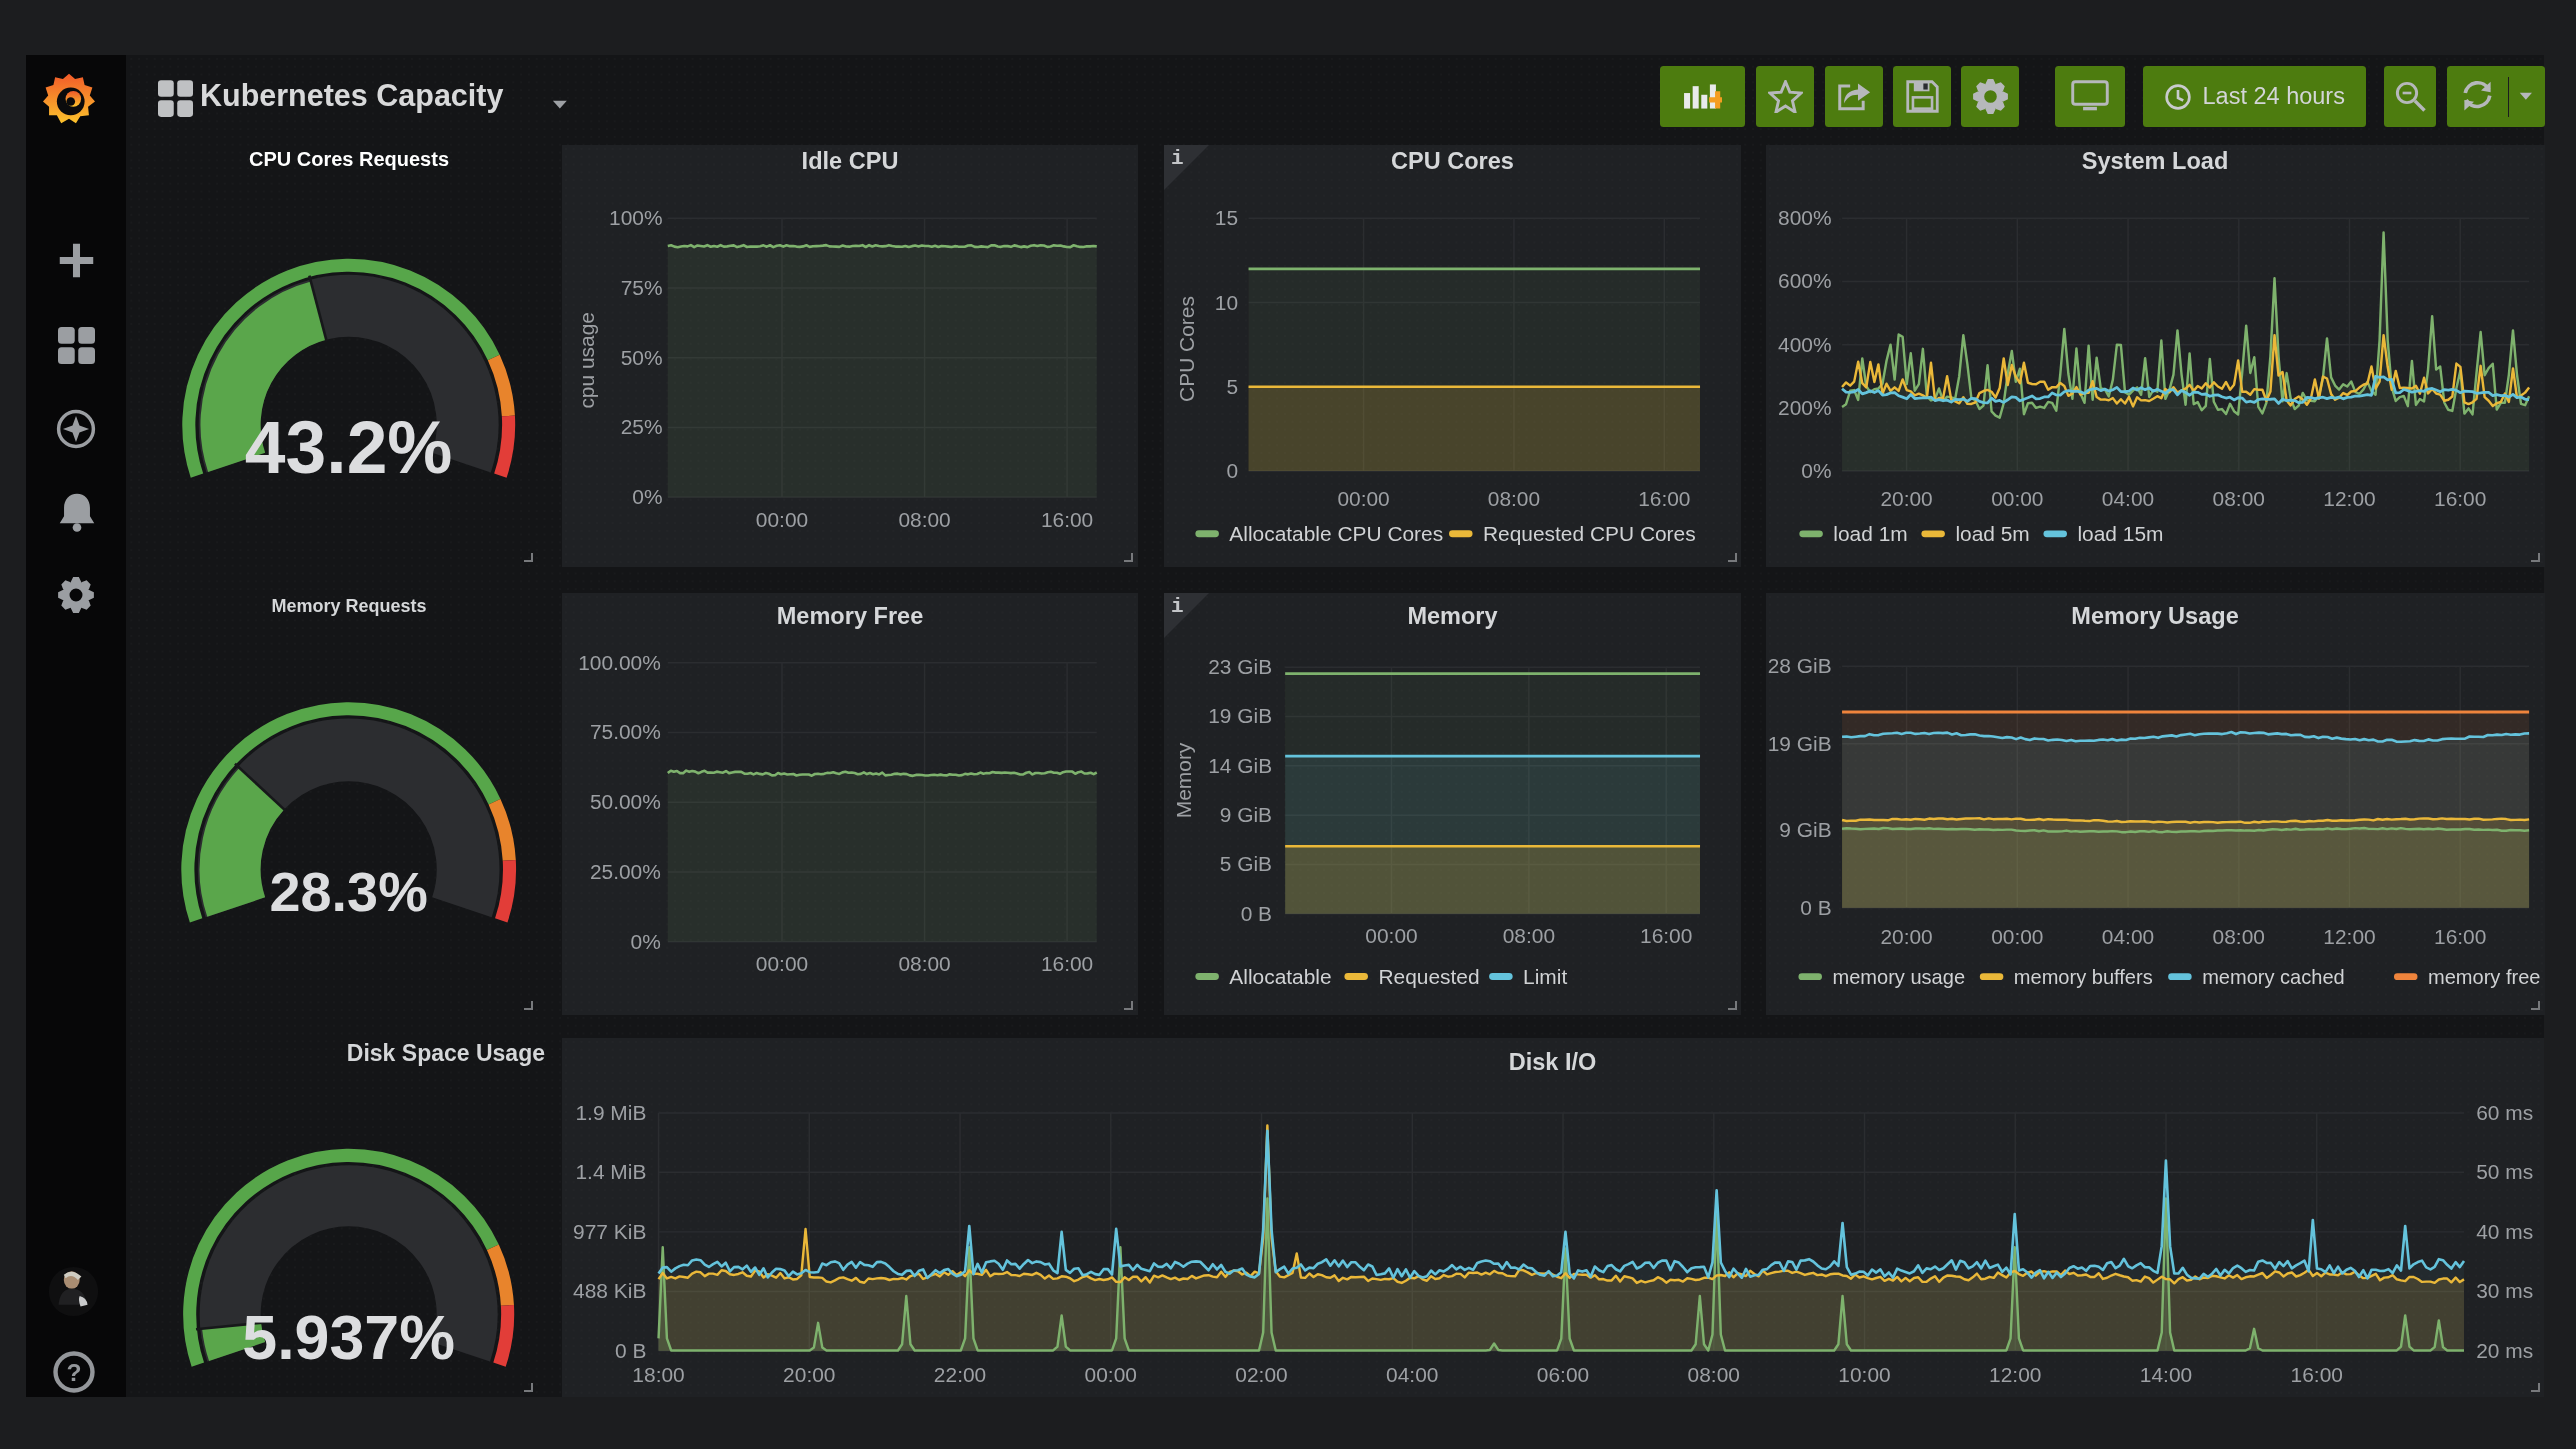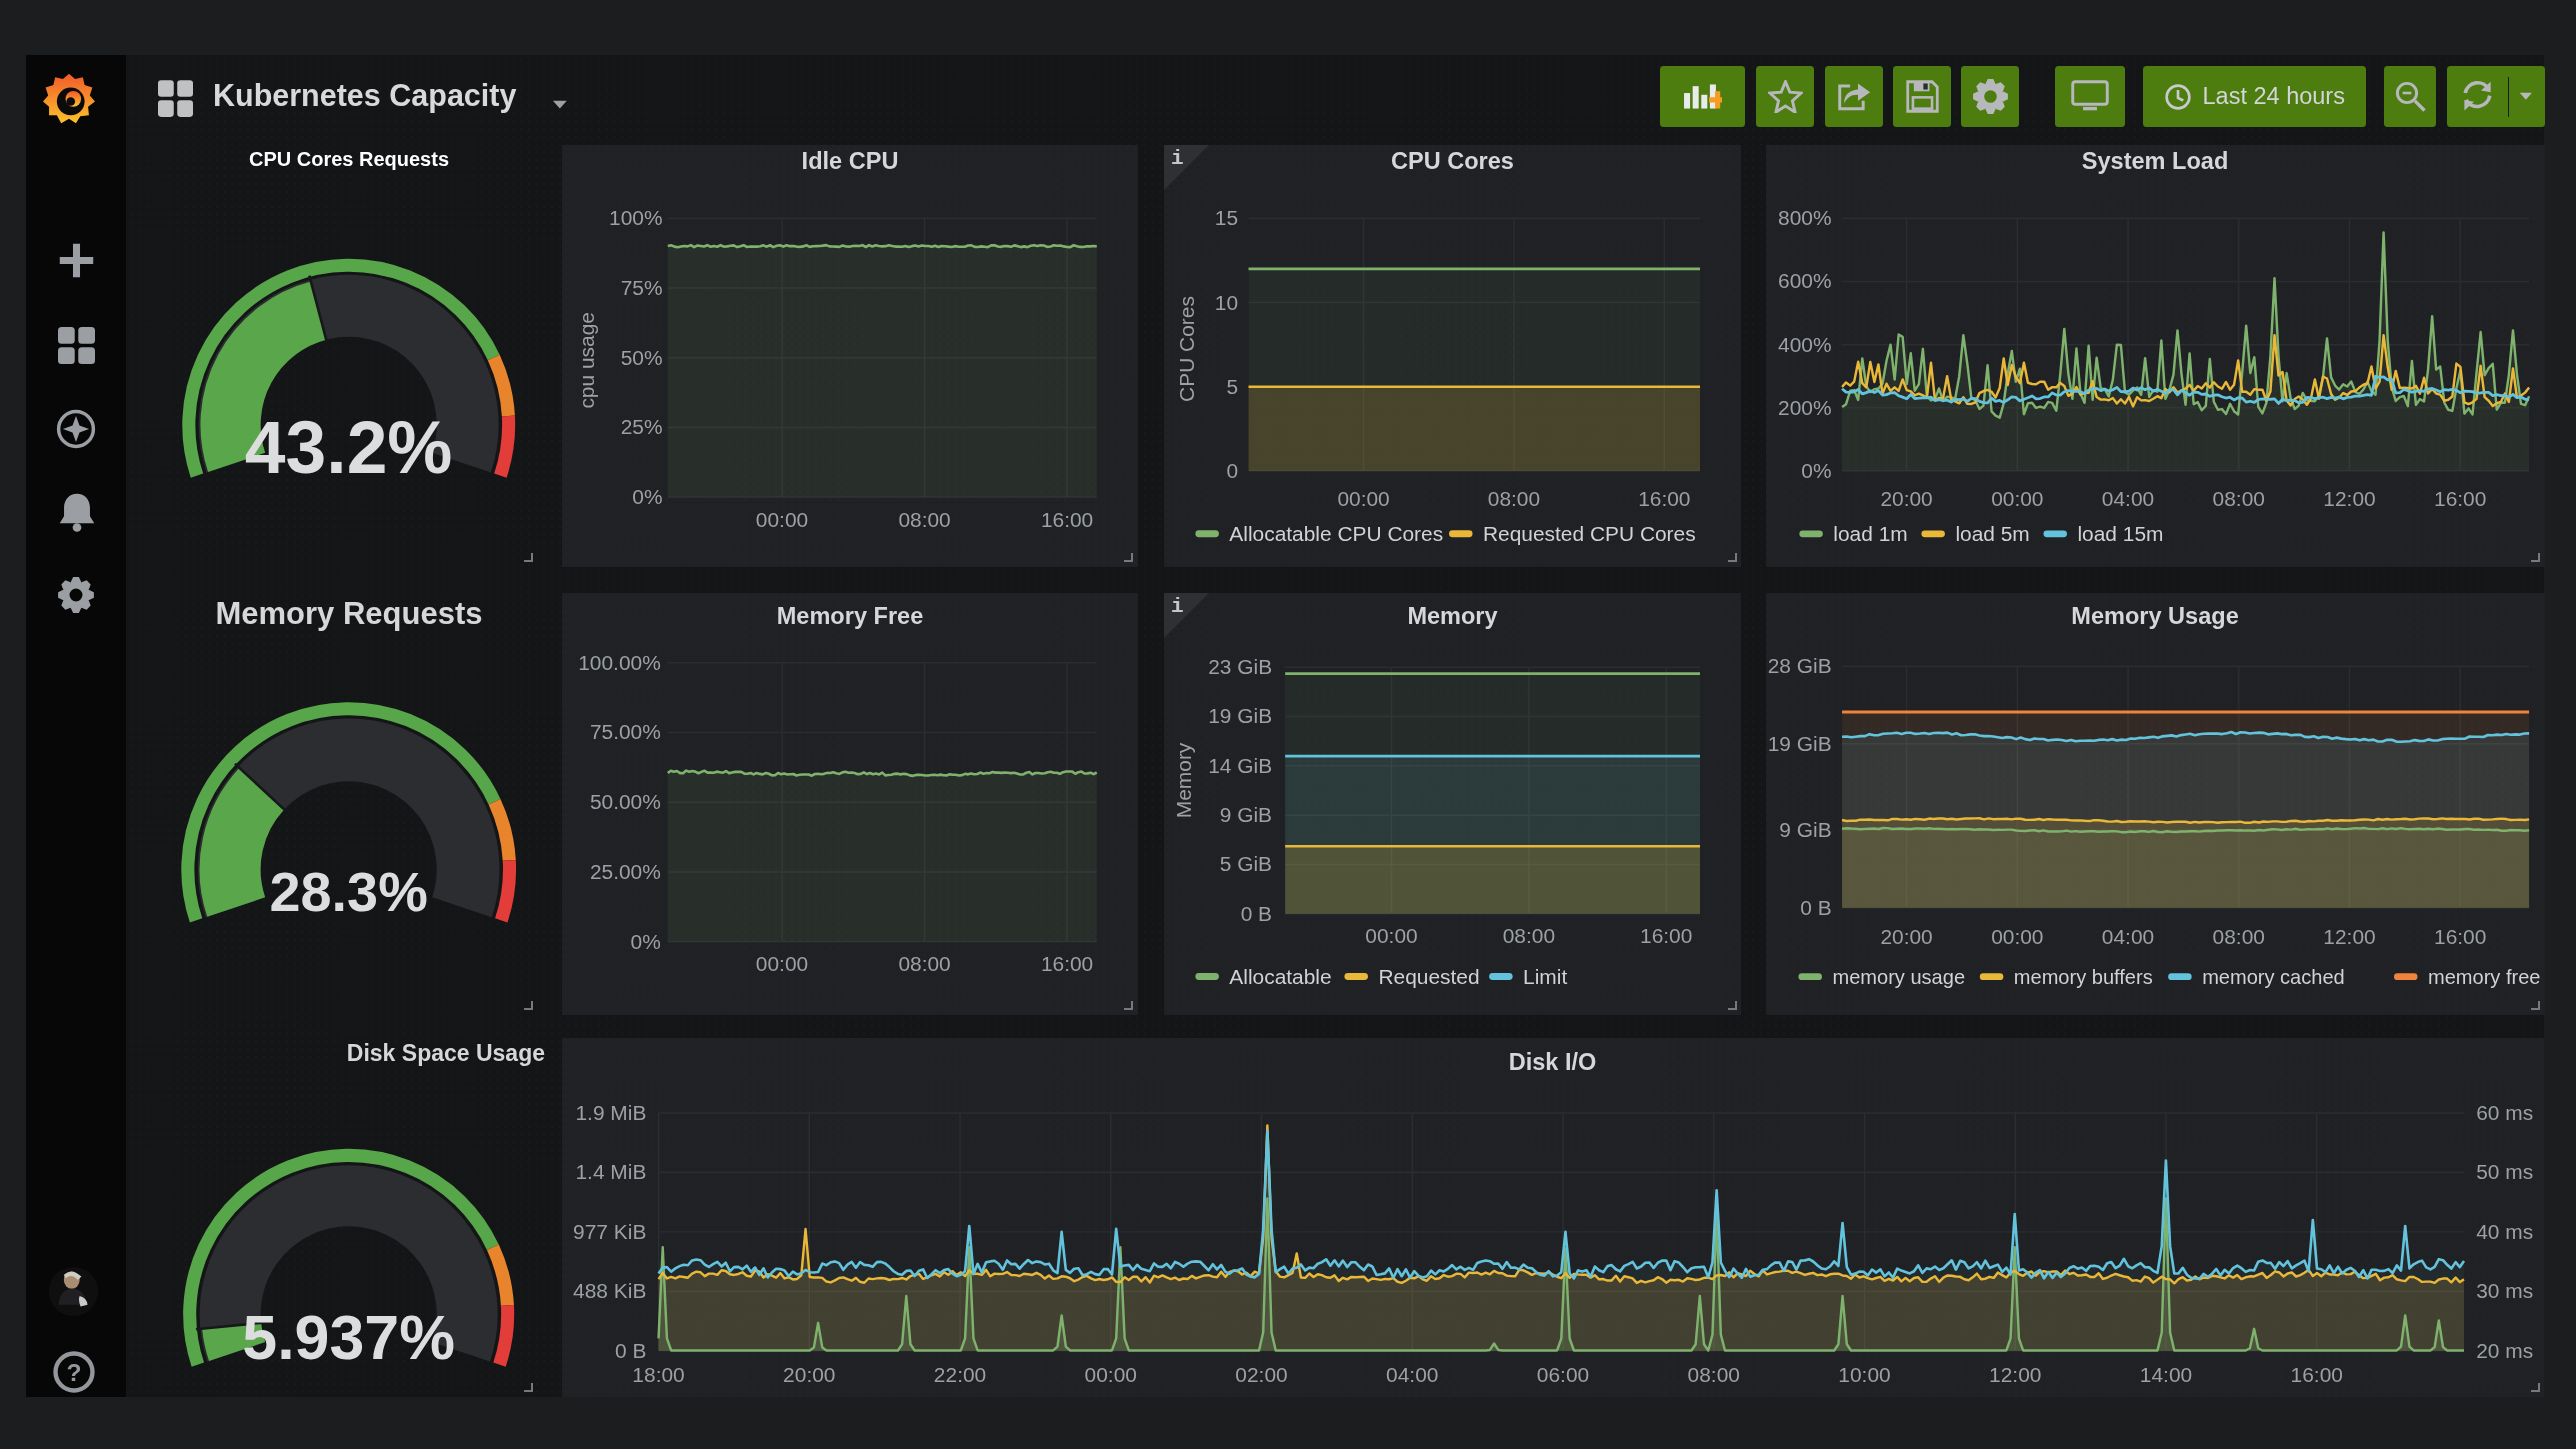--- a/index.html
+++ b/index.html
@@ -51,21 +51,21 @@
 <svg style="position:absolute;left:52px;top:1350px" width="44" height="44" viewBox="0 0 50 50">
 <circle cx="25" cy="25" r="21" fill="none" stroke="#93969a" stroke-width="5"></circle>
 <text x="25" y="35" text-anchor="middle" font-size="28" font-weight="bold" fill="#93969a">?</text>
   </svg>
 <svg style="position:absolute;left:158px;top:80px" width="35" height="37" viewBox="0 0 40 42" fill="#bfc1c3">
 <rect x="0" y="0" width="18" height="19" rx="3.5"></rect>
     <rect x="22" y="0" width="18" height="19" rx="3.5"></rect>
 <rect x="0" y="23" width="18" height="19" rx="3.5"></rect>
     <rect x="22" y="23" width="18" height="19" rx="3.5"></rect>
   </svg>
-<div style="position:absolute;left:213px;top:78px;font-size:30.5px;font-weight:bold;color:#d8d9da">Kubernetes Capacity</div>
+<div style="position:absolute;left:200px;top:78px;font-size:30.5px;font-weight:bold;color:#d8d9da">Kubernetes Capacity</div>
 <svg style="position:absolute;left:552px;top:99px" width="15.7" height="10.5" viewBox="0 0 18 12">
     <path d="M1 2 L9 11 L17 2 Z" fill="#9da0a4"></path>
   </svg>
 <div class="btn" style="left:1660px;top:66px;width:85px;height:61px">
     <svg width="38" height="31" viewBox="0 0 44 36">
       <g fill="#e9eaeb">
 <rect x="0" y="14" width="7" height="18"></rect>
         <rect x="10" y="6" width="7" height="26"></rect>
         <rect x="20" y="16" width="7" height="16"></rect>
         <rect x="30" y="4" width="7" height="28"></rect>
@@ -377,21 +377,21 @@
 <div style="position:absolute;left:153px;top:148px;width:392px;text-align:center;font-size:20px;font-weight:bold;color:#ffffff">CPU Cores Requests</div>
 <svg style="position:absolute;left:147px;top:145px" width="392" height="422" viewBox="0 0 449 484">
     <path d="M 57.0 379.2 A 183.5 183.5 0 0 1 397.4 243.7" fill="none" stroke="#57a64a" stroke-width="15"></path>
     <path d="M 397.4 243.7 A 183.5 183.5 0 0 1 414.2 310.8" fill="none" stroke="#e8842c" stroke-width="15"></path>
     <path d="M 414.2 310.8 A 183.5 183.5 0 0 1 405.0 379.2" fill="none" stroke="#e23d38" stroke-width="15"></path>
     <path d="M 101.6 364.3 A 136.5 136.5 0 1 1 360.4 364.3" fill="none" stroke="#2c2d30" stroke-width="71"></path>
     <path d="M 102.5 364.0 A 135.5 135.5 0 0 1 196.5 190.0" fill="none" stroke="#5aa64b" stroke-width="69"></path>
     <line x1="205.8" y1="225.3" x2="185.9" y2="149.8" stroke="#17181a" stroke-width="3"></line>
     <text x="231" y="376" text-anchor="middle" font-size="84" font-weight="bold" fill="#dcdddf">43.2%</text>
   </svg>
-<div style="position:absolute;left:153px;top:596px;width:392px;text-align:center;font-size:31px;font-weight:bold;color:#d5d7d9">Memory Requests</div>
+<div style="position:absolute;left:153px;top:596px;width:392px;text-align:center;font-size:18px;font-weight:bold;color:#d5d7d9">Memory Requests</div>
 <svg style="position:absolute;left:147px;top:593px" width="392" height="422" viewBox="0 0 449 484">
     <path d="M 56.0 375.5 A 184.5 184.5 0 0 1 398.3 239.3" fill="none" stroke="#57a64a" stroke-width="15"></path>
     <path d="M 398.3 239.3 A 184.5 184.5 0 0 1 415.2 306.7" fill="none" stroke="#e8842c" stroke-width="15"></path>
     <path d="M 415.2 306.7 A 184.5 184.5 0 0 1 406.0 375.5" fill="none" stroke="#e23d38" stroke-width="15"></path>
     <path d="M 101.1 360.5 A 137.0 137.0 0 1 1 360.9 360.5" fill="none" stroke="#2c2d30" stroke-width="72"></path>
     <path d="M 102.0 360.2 A 136.0 136.0 0 0 1 131.4 224.4" fill="none" stroke="#5aa64b" stroke-width="70"></path>
     <line x1="158.5" y1="249.6" x2="100.6" y2="195.8" stroke="#17181a" stroke-width="3"></line>
     <text x="231" y="365" text-anchor="middle" font-size="64" font-weight="bold" fill="#dcdddf">28.3%</text>
   </svg>
 <div style="position:absolute;left:153px;top:1040px;width:392px;text-align:right;font-size:23px;font-weight:bold;color:#d5d7d9">Disk Space Usage</div>

